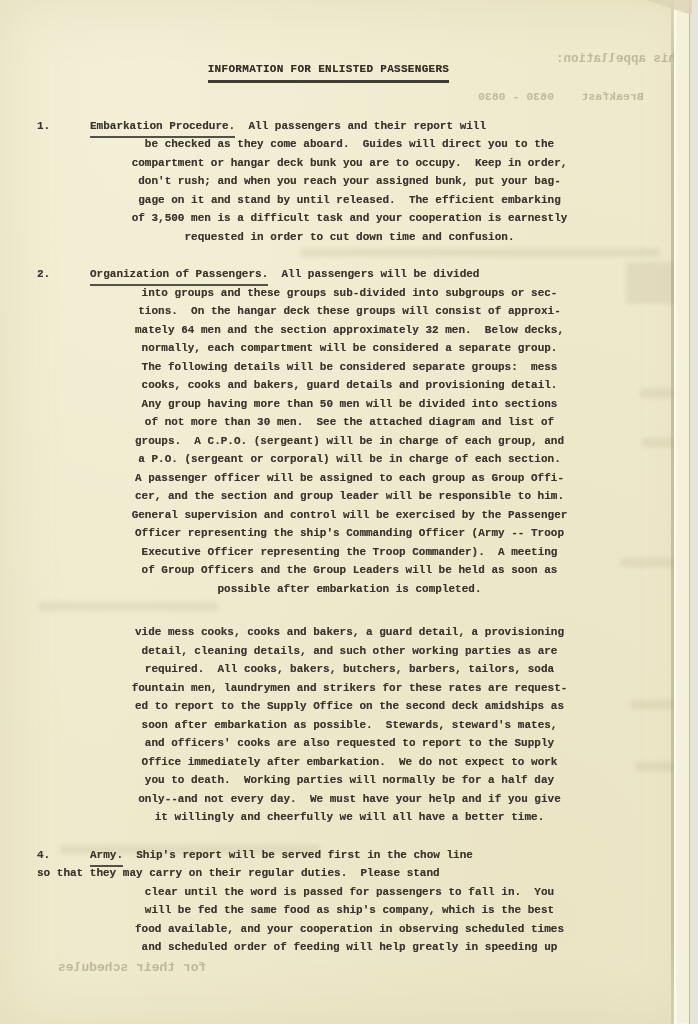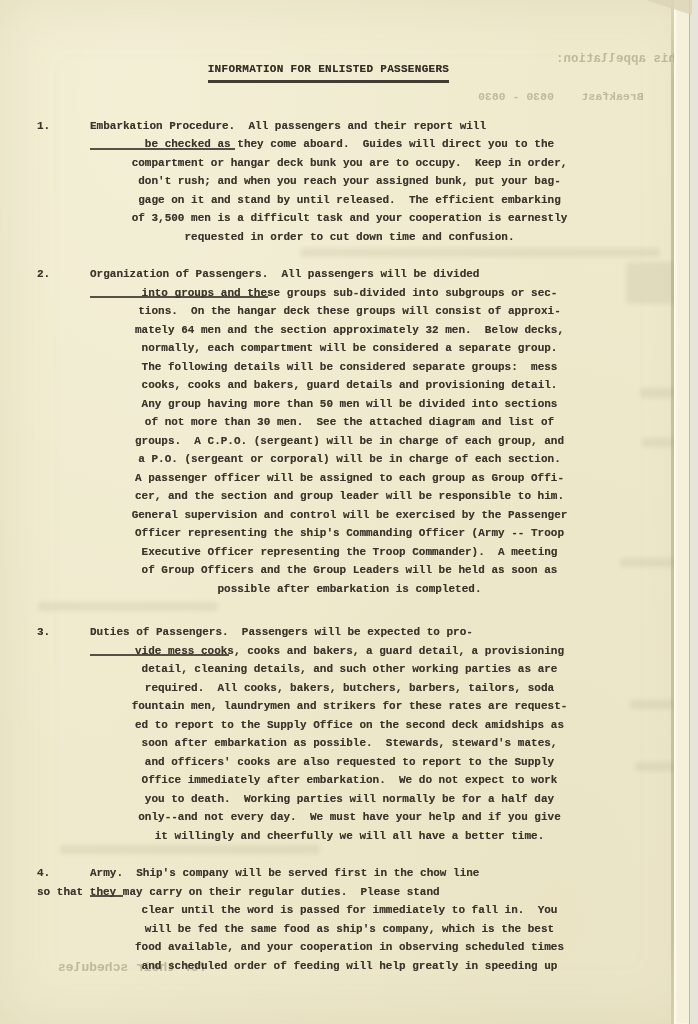--- a/index.html
+++ b/index.html
@@ -37,21 +37,21 @@
     border-bottom:3px solid rgba(46,41,33,0.9);
     padding-bottom:1px;
     letter-spacing:0.3px;
     color:#332d24;
     white-space:pre;
   }
   .para { margin:0 0 19px 0; }
   .para.wide-gap { margin-bottom:25px; }
   .line-first { white-space:pre; }
   .pnum { display:inline-block; width:53px; white-space:pre; }
-  .heading { border-bottom:2px solid rgba(58,52,43,0.85); padding-bottom:16px; white-space:pre; }
+  .heading { border-bottom:2px solid rgba(58,52,43,0.85); padding-bottom:4px; white-space:pre; }
   .rest { white-space:pre; }
   .pbody { white-space:pre-wrap;text-align:center; }
 
   
   .bleed {
     position:absolute;
     transform:scaleX(-1);
     color:rgba(125,116,88,0.42);
     filter:blur(0.7px);
     font-weight:bold;
@@ -126,38 +126,37 @@
 A passenger officer will be assigned to each group as Group Offi-
 cer, and the section and group leader will be responsible to him.
 General supervision and control will be exercised by the Passenger
 Officer representing the ship's Commanding Officer (Army -- Troop
 Executive Officer representing the Troop Commander).  A meeting
 of Group Officers and the Group Leaders will be held as soon as
 possible after embarkation is completed.</div>
     </div>
 
     <div class="para">
-      <div class="line-first"><span class="pnum">3.</span><span class="heading">Duties of Passengers.</span><span class="rest">  Passengers will be expected to pro-</span></div>
       <div class="pbody">vide mess cooks, cooks and bakers, a guard detail, a provisioning
 detail, cleaning details, and such other working parties as are
 required.  All cooks, bakers, butchers, barbers, tailors, soda
 fountain men, laundrymen and strikers for these rates are request-
 ed to report to the Supply Office on the second deck amidships as
 soon after embarkation as possible.  Stewards, steward's mates,
 and officers' cooks are also requested to report to the Supply
 Office immediately after embarkation.  We do not expect to work
 you to death.  Working parties will normally be for a half day
 only--and not every day.  We must have your help and if you give
 it willingly and cheerfully we will all have a better time.</div>
     </div>
 
     <div class="para">
-      <div class="line-first"><span class="pnum">4.</span><span class="heading">Army.</span><span class="rest">  Ship's company will be served first in the chow line
+      <div class="line-first"><span class="pnum">4.</span><span class="heading">Army.</span><span class="rest">  Ship's report will be served first in the chow line
 so that they may carry on their regular duties.  Please stand</span></div>
-      <div class="pbody">clear until the word is passed for immediately to fall in.  You
+      <div class="pbody">clear until the word is passed for passengers to fall in.  You
 will be fed the same food as ship's company, which is the best
 food available, and your cooperation in observing scheduled times
 and scheduled order of feeding will help greatly in speeding up</div>
     </div>
 
   </div>
 
   <div class="edge-crease"></div>
   <div class="edge-strip"></div>
   <div class="edge-bg"></div>

